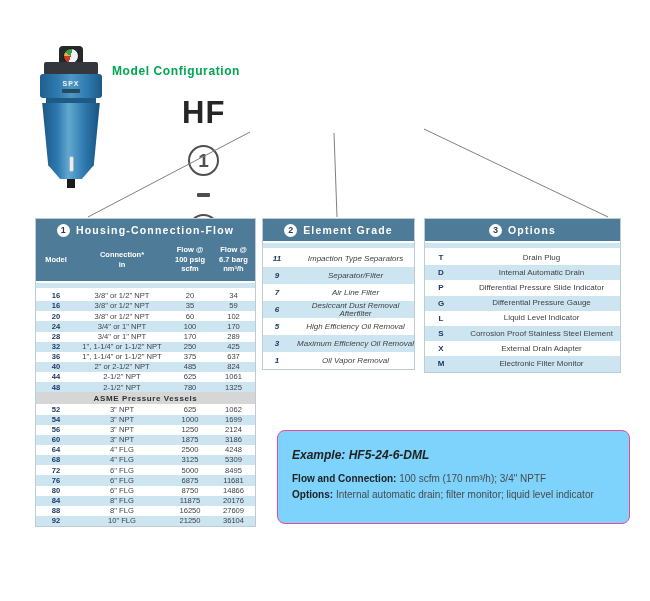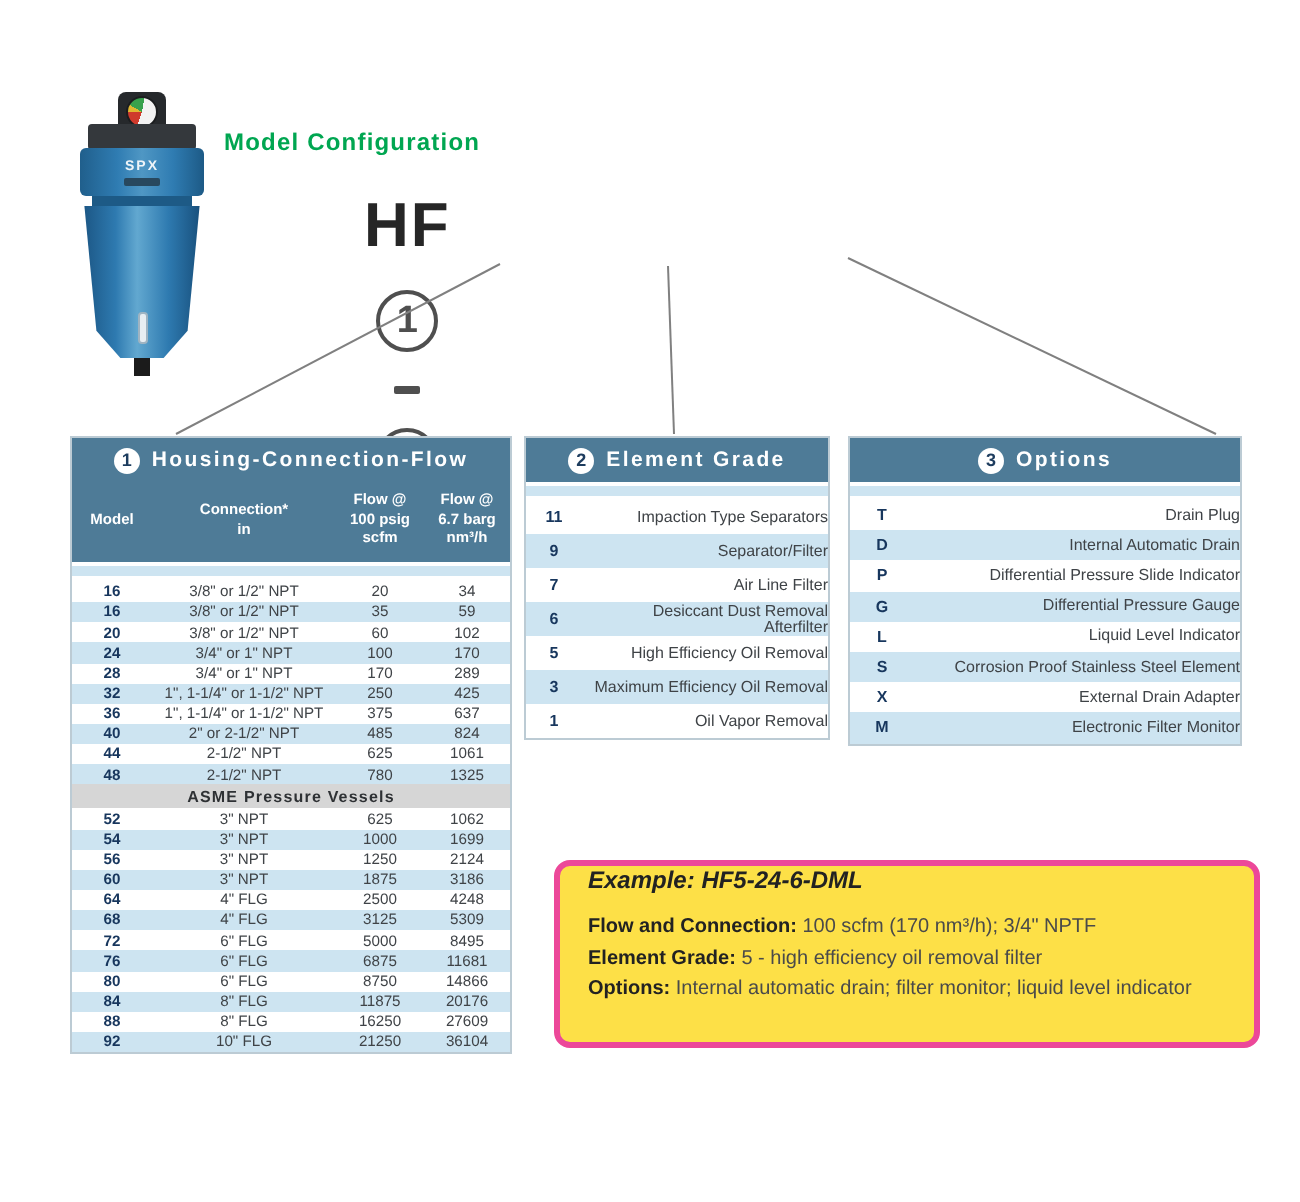--- a/index.html
+++ b/index.html
@@ -50,28 +50,28 @@
   .t1-row:nth-child(even){background:#cde4f1;}
   .t1-cell{font-size:7.6px;color:#3f4347;text-align:center;line-height:1;white-space:nowrap;}
   .t1-model{font-weight:bold;color:#17365d;}
   .asme-row{height:12px;background:#d6d6d6;display:flex;align-items:center;justify-content:center;
     font-size:8px;font-weight:bold;color:#2e3134;letter-spacing:.6px;}
   .footnote{position:absolute;left:27px;top:527px;font-size:8px;font-style:italic;color:#4a4a4a;line-height:1.45;letter-spacing:.2px;}
   
   #table2{left:262px;top:218px;width:153px;}
   #table3{left:424px;top:218px;width:197px;}
   .code-row{display:grid;align-items:center;}
-  #table2 .code-row{grid-template-columns:28px 1fr;height:17px;}
+  #table2 .code-row{grid-template-columns:28px 1fr;height:17px;font-style:italic;}
   #table3 .code-row{grid-template-columns:32px 1fr;height:15.2px;}
   .code-row:nth-child(even){background:#cde4f1;}
   .code-cell{font-size:8px;font-weight:bold;color:#17365d;text-align:center;}
-  .label-cell{font-size:8px;color:#3f4347;text-align:right;padding-left:6px;line-height:1;}
+  .label-cell{font-size:8px;color:#3f4347;text-align:center;padding-left:6px;line-height:1;}
   
   .example-box{position:absolute;left:277px;top:430px;width:353px;height:94px;box-sizing:border-box;
-    background:#fde047;border:3px solid #ec4899;border-radius:8px;padding:0 14px;}
+    background:#7dd3fc;border:1px solid #ec4899;border-radius:8px;padding:17px 14px;}
   .example-title{font-size:12px;font-weight:bold;font-style:italic;color:#222;margin-bottom:9px;}
   .example-line{font-size:10px;color:#4a4a4a;line-height:1.55;}
   .example-line .lbl{font-weight:bold;color:#222;}
 </style>
 </head>
 <body>
 
 <div class="canvas">
 
   <div class="filter">
@@ -346,18 +346,17 @@
           <span class="code-cell">M</span>
           <span class="label-cell">Electronic Filter Monitor</span>
         </div>
       </div>
   </div>
 
   <div class="example-box">
     <div class="example-title">Example: HF5-24-6-DML</div>
     <div id="example-lines">
         <div class="example-line"><span class="lbl">Flow and Connection:</span><span> 100 scfm (170 nm³/h); 3/4" NPTF</span></div>
-        <div class="example-line"><span class="lbl">Element Grade:</span><span> 5 - high efficiency oil removal filter</span></div>
         <div class="example-line"><span class="lbl">Options:</span><span> Internal automatic drain; filter monitor; liquid level indicator</span></div>
       </div>
   </div>
 
 </div>
 
 </body></html>

